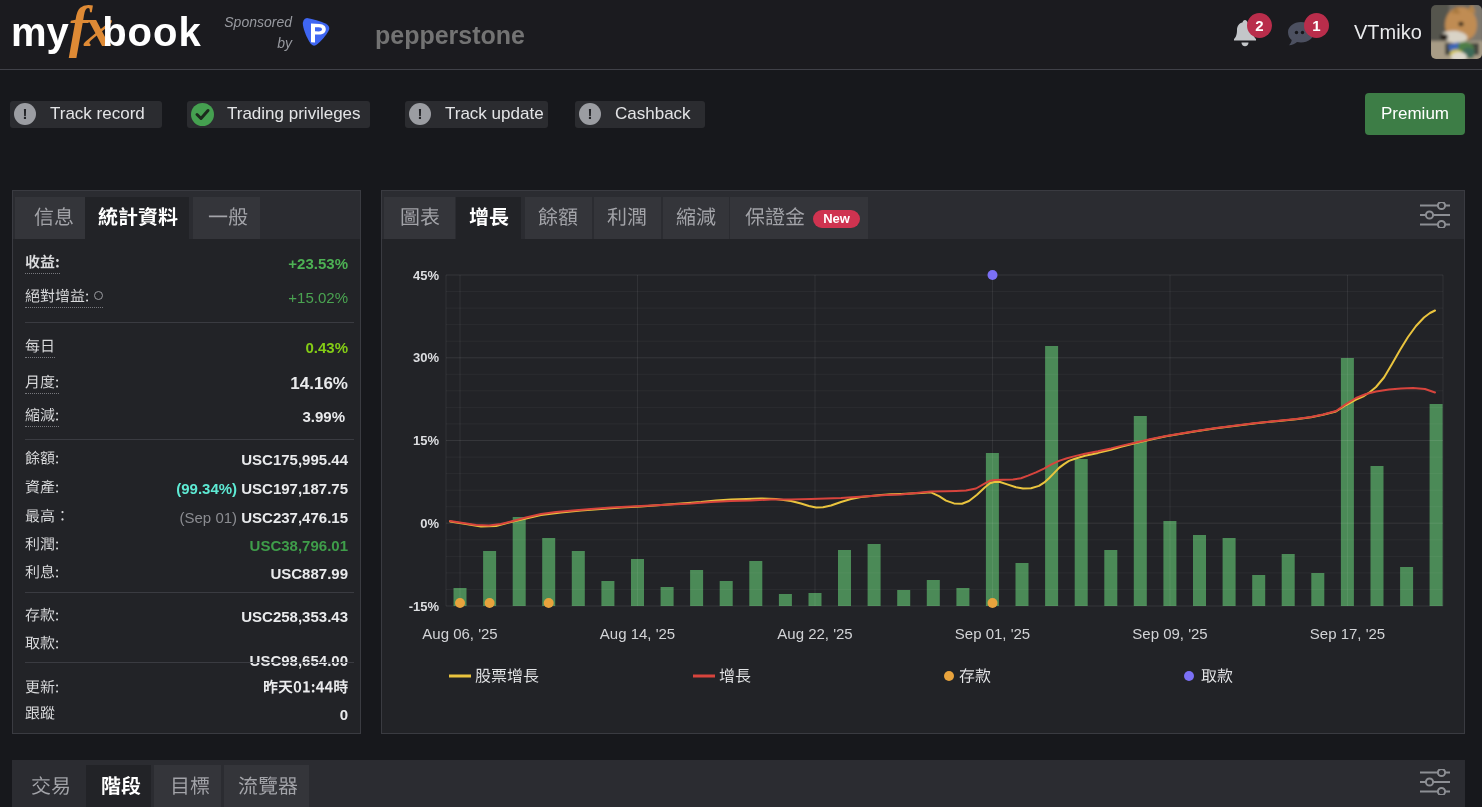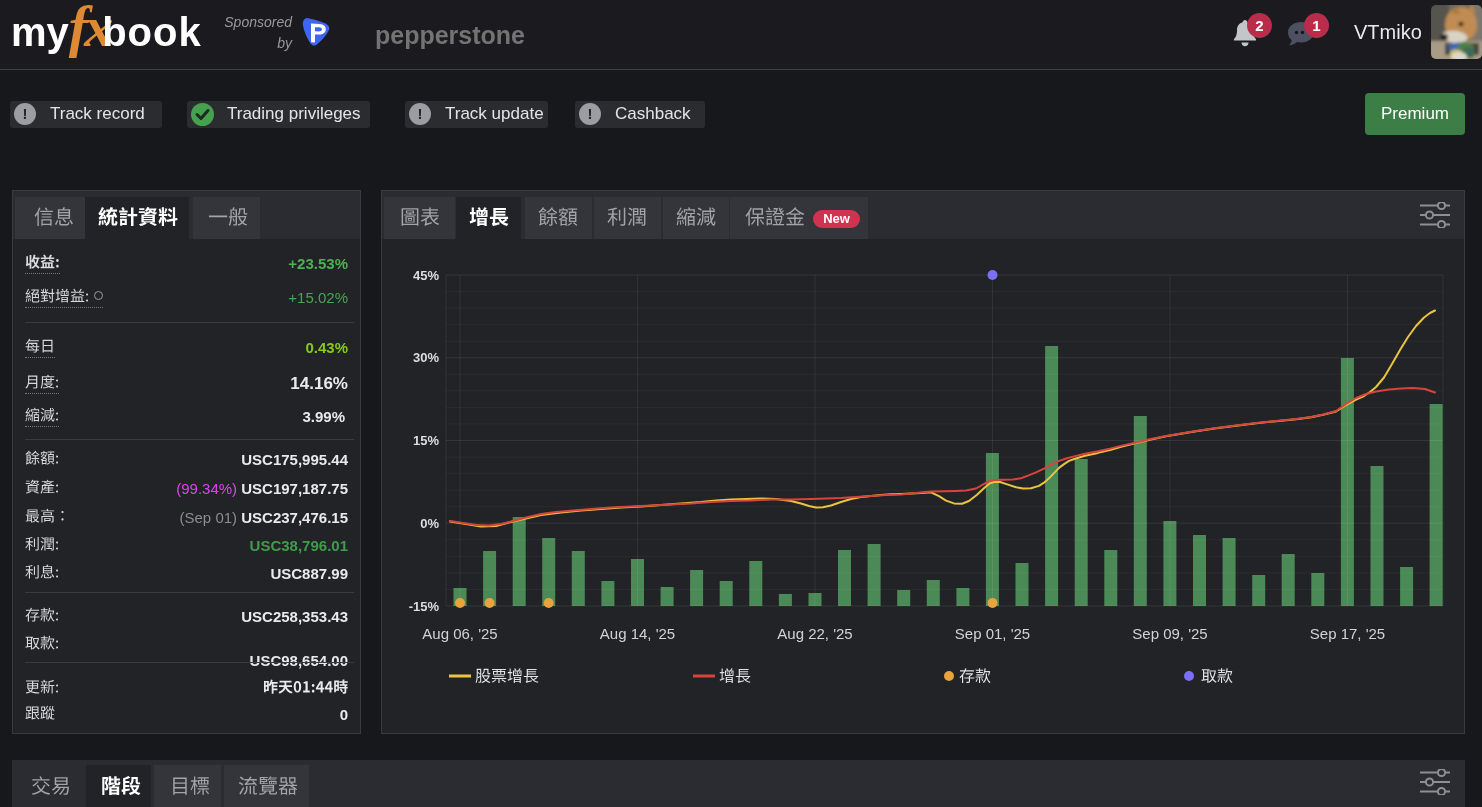--- a/index.html
+++ b/index.html
@@ -109,21 +109,21 @@
 <div class="abs" style="left:11.5px;top:235px;width:34px;border-top:1px dotted #77787d;"></div>
 <div class="abs" style="right:15px;top:216px;font-size:15px;line-height:19px;"><span style="color:#e9eaec;font-weight:bold;">3.99%</span></div>
 <div class="abs" style="left:12px;top:248px;width:329px;height:1px;background:#3a3b41;"></div>
 <svg style="position:absolute;top:255.1px;left:11.5px;" width="34.2" height="21.7" viewBox="0 0 34.2 21.7">
       <path fill="#d9dadc" d="M7.7 13.7C7.3 14.8 6.7 16 6.1 16.8C6.4 17 6.8 17.2 7 17.4C7.5 16.5 8.2 15.2 8.7 14ZM11.8 14C12.4 15.1 13.2 16.5 13.5 17.4L14.4 16.9C14.1 16.1 13.3 14.7 12.7 13.7ZM6.5 11.9V12.9H9.8V17.4C9.8 17.6 9.8 17.6 9.6 17.6C9.4 17.6 8.8 17.7 8.1 17.6C8.3 17.9 8.4 18.3 8.5 18.6C9.4 18.6 10 18.6 10.4 18.4C10.8 18.3 10.9 18 10.9 17.4V12.9H14.2V11.9H10.9V10.2H13.2V9.2H7.5V10.2H9.8V11.9ZM10.3 4.7C9.4 6.2 7.8 7.6 6.1 8.4C6.3 8.7 6.6 9 6.8 9.3C8.1 8.6 9.3 7.6 10.3 6.4C11.3 7.6 12.5 8.5 13.8 9.3C14 9 14.3 8.7 14.5 8.4C13.2 7.7 11.9 6.9 10.8 5.7L11.2 5.1ZM4.8 12.2V13.5H2.5V12.2ZM4.8 11.4H2.5V10.2H4.8ZM1.2 18.6C1.5 18.4 1.9 18.2 5 16.9C5.2 17.4 5.4 17.8 5.5 18.1L6.4 17.7C6.1 16.9 5.4 15.7 4.8 14.7L4 15.1L4.6 16.1L2.5 16.9V14.4H5.8V9.3H1.5V16.7C1.5 17.3 1.1 17.5 0.9 17.6C1 17.8 1.2 18.3 1.2 18.6ZM3.6 4.7C2.9 6 1.7 7.1 0.5 7.9C0.7 8.1 0.9 8.7 1 8.9C1.5 8.6 2 8.1 2.5 7.7V8.4H5.1V7.6H2.6C3 7.2 3.4 6.8 3.7 6.3C4.5 6.8 5.4 7.4 5.9 7.8L6.4 6.9C5.9 6.5 5 6 4.3 5.5L4.6 5ZM24.2 11.2H27.8V12.6H24.2ZM24.2 13.4H27.8V14.9H24.2ZM24.2 8.9H27.8V10.3H24.2ZM24.8 16C24.1 16.6 22.9 17.4 21.9 17.8C22.1 18.1 22.3 18.4 22.5 18.7C23.4 18.2 24.7 17.4 25.6 16.7ZM26.3 16.7C27.2 17.2 28.3 18.1 28.8 18.6L29.4 17.8C28.9 17.3 27.8 16.5 26.9 16ZM18.2 5.1 18.7 6.2H15.9V8.8H16.8V7.2H21.4V8.8H22.3V6.2H19.8C19.6 5.8 19.3 5.2 19.1 4.8ZM17.3 11.2 18.4 11.9C17.5 12.6 16.5 13.2 15.5 13.5C15.7 13.7 16 14.2 16.1 14.5C16.3 14.4 16.6 14.2 16.8 14.1V18.5H17.8V18.1H20.5V18.5H21.5V14L21.6 14.1L22.3 13.2C21.7 12.8 20.9 12.3 20 11.7C20.6 11 21.2 10.1 21.6 9.1L21 8.7L20.8 8.7H18.6C18.8 8.4 18.9 8.1 19 7.8L18.1 7.7C17.7 8.7 17 9.9 15.8 10.7C16 10.9 16.3 11.2 16.4 11.5C17.1 10.9 17.7 10.3 18.1 9.6H20.3C20 10.2 19.6 10.7 19.1 11.2L17.9 10.5ZM17.8 17.1V14.9H20.5V17.1ZM17.2 14C17.9 13.6 18.6 13 19.3 12.4C20.1 13 21 13.5 21.5 14ZM23.2 8V15.8H28.8V8H26.1L26.5 6.5H29.3V5.5H22.7V6.5H25.5C25.4 7 25.3 7.5 25.2 8ZM32.1 11.5C32.6 11.5 33.1 11.1 33.1 10.5C33.1 9.9 32.6 9.4 32.1 9.4C31.5 9.4 31.1 9.9 31.1 10.5C31.1 11.1 31.5 11.5 32.1 11.5ZM32.1 17.6C32.6 17.6 33.1 17.2 33.1 16.6C33.1 15.9 32.6 15.5 32.1 15.5C31.5 15.5 31.1 15.9 31.1 16.6C31.1 17.2 31.5 17.6 32.1 17.6Z"></path>
     </svg>
 <div class="abs" style="right:12px;top:259px;font-size:15px;line-height:19px;"><span style="color:#e9eaec;font-weight:bold;">USC175,995.44</span></div>
 <svg style="position:absolute;top:284.1px;left:11.5px;" width="34.2" height="21.7" viewBox="0 0 34.2 21.7">
       <path fill="#d9dadc" d="M3.8 12.6H11.4V13.7H3.8ZM3.8 14.4H11.4V15.4H3.8ZM3.8 10.9H11.4V11.9H3.8ZM2.7 10.1V16.2H12.5V10.1ZM8.9 16.9C10.5 17.4 12.2 18.1 13.1 18.6L14.1 17.9C13.1 17.4 11.3 16.8 9.7 16.3ZM5.2 16.3C4.1 16.9 2.3 17.4 0.8 17.7C1.1 17.9 1.5 18.4 1.6 18.6C3.1 18.2 5 17.5 6.3 16.8ZM1.1 5.7V6.6H4.7V5.7ZM0.7 8V8.9H5.1V8ZM7.2 4.8C6.8 5.8 6.2 6.9 5.4 7.6C5.7 7.8 6.1 8 6.3 8.2C6.7 7.8 7.1 7.3 7.4 6.7H9V6.8C9 7.6 8.6 8.7 4.7 9.2C4.9 9.4 5.2 9.8 5.3 10C8 9.6 9.2 8.9 9.7 8.2C10.6 9.1 12 9.7 13.8 9.9C13.9 9.7 14.2 9.3 14.4 9C12.4 8.9 10.8 8.3 10 7.4C10 7.2 10 7 10 6.9V6.7H12.4C12.2 7.1 12 7.6 11.7 7.9L12.6 8.2C13 7.7 13.5 6.8 13.9 6L13.1 5.8L12.9 5.8H7.9C8 5.5 8.1 5.3 8.2 5ZM21.7 5.1C22 5.4 22.2 5.8 22.5 6.2H16.9V7.1H19.4L18.7 7.6C19.7 7.9 20.9 8.2 22.1 8.5C20.8 8.9 19.4 9.2 18.2 9.4C18.4 9.5 18.6 9.8 18.7 10H16.8V13.1C16.8 14.7 16.7 16.6 15.5 18C15.7 18.1 16.2 18.5 16.3 18.8C17.7 17.2 17.9 14.8 17.9 13.2V10.9H29.2V10H27L27.6 9.4C26.8 9.1 25.8 8.8 24.7 8.5C25.5 8.2 26.3 7.8 27 7.5L26.4 7.1H28.7V6.2H23.6C23.4 5.7 22.9 5.1 22.5 4.7ZM26.6 10H19.4C20.7 9.7 22.1 9.3 23.4 8.9C24.6 9.3 25.7 9.7 26.6 10ZM19.7 7.1H25.9C25.3 7.5 24.4 7.8 23.5 8.1C22.2 7.7 20.9 7.4 19.7 7.1ZM20 11.2C19.5 12.4 18.8 13.5 18 14.3C18.2 14.5 18.5 15.1 18.6 15.3C19.1 14.8 19.6 14.1 20 13.4H23.1V14.7H19.6V15.6H23.1V17.2H18.2V18.1H29.4V17.2H24.3V15.6H28V14.7H24.3V13.4H28.3V12.5H24.3V11.2H23.1V12.5H20.5C20.7 12.1 20.8 11.8 20.9 11.5ZM32.1 11.5C32.6 11.5 33.1 11.1 33.1 10.5C33.1 9.9 32.6 9.4 32.1 9.4C31.5 9.4 31.1 9.9 31.1 10.5C31.1 11.1 31.5 11.5 32.1 11.5ZM32.1 17.6C32.6 17.6 33.1 17.2 33.1 16.6C33.1 15.9 32.6 15.5 32.1 15.5C31.5 15.5 31.1 15.9 31.1 16.6C31.1 17.2 31.5 17.6 32.1 17.6Z"></path>
     </svg>
-<div class="abs" style="right:12px;top:288px;font-size:15px;line-height:19px;"><span style="color:#d946ef;font-weight:normal;">(99.34%)</span> <span style="color:#e9eaec;font-weight:bold;">USC197,187.75</span></div>
+<div class="abs" style="right:12px;top:288px;font-size:15px;line-height:19px;"><span style="color:#5eead4;font-weight:bold;">(99.34%)</span> <span style="color:#e9eaec;font-weight:bold;">USC197,187.75</span></div>
 <svg style="position:absolute;top:313.1px;left:11.5px;" width="45.0" height="21.7" viewBox="0 0 45.0 21.7">
       <path fill="#d9dadc" d="M2.5 5.4V10H3.6V6.2H11.4V10H12.5V5.4ZM4.3 7.1V7.9H10.7V7.1ZM4.3 8.8V9.6H10.7V8.8ZM5.9 11.5V12.5H3.1V11.5ZM0.7 16.7 0.8 17.6C2.2 17.5 4 17.3 5.9 17.1V18.6H6.9V11.5H14.1V10.6H0.9V11.5H2.1V16.5ZM7.4 12.4V13.4H8.8L8.1 13.6C8.5 14.6 9.1 15.5 9.8 16.2C9 16.9 8 17.4 7 17.7C7.2 17.9 7.5 18.3 7.6 18.6C8.7 18.2 9.7 17.7 10.6 17C11.5 17.7 12.5 18.2 13.7 18.6C13.9 18.3 14.1 17.9 14.4 17.7C13.2 17.4 12.2 16.9 11.4 16.3C12.3 15.3 13.1 14.2 13.6 12.7L12.9 12.4L12.7 12.4ZM9.1 13.4H12.2C11.8 14.2 11.3 15 10.6 15.6C9.9 15 9.4 14.2 9.1 13.4ZM5.9 13.3V14.4H3.1V13.3ZM5.9 15.2V16.1L3.1 16.4V15.2ZM19.3 9H25.8V10.4H19.3ZM18.2 8.2V11.2H27V8.2ZM21.6 5 22.1 6.4H15.9V7.3H29.1V6.4H23.3C23.1 5.9 22.9 5.2 22.7 4.8ZM16.4 12V18.6H17.5V13H27.4V17.4C27.4 17.6 27.4 17.6 27.2 17.6C27 17.6 26.3 17.7 25.7 17.6C25.8 17.9 26 18.2 26 18.5C27 18.5 27.6 18.5 28 18.3C28.4 18.2 28.6 18 28.6 17.4V12ZM19.2 13.9V17.7H20.3V17H25.6V13.9ZM20.3 14.7H24.6V16.1H20.3ZM37.5 9.2C38.1 9.2 38.6 8.8 38.6 8.1C38.6 7.4 38.1 7 37.5 7C36.9 7 36.4 7.4 36.4 8.1C36.4 8.8 36.9 9.2 37.5 9.2ZM37.5 16.6C38.1 16.6 38.6 16.1 38.6 15.5C38.6 14.8 38.1 14.3 37.5 14.3C36.9 14.3 36.4 14.8 36.4 15.5C36.4 16.1 36.9 16.6 37.5 16.6Z"></path>
     </svg>
 <div class="abs" style="right:12px;top:317px;font-size:15px;line-height:19px;"><span style="color:#8b8c91;font-weight:normal;">(Sep 01)</span> <span style="color:#e9eaec;font-weight:bold;">USC237,476.15</span></div>
 <svg style="position:absolute;top:341.1px;left:11.5px;" width="34.2" height="21.7" viewBox="0 0 34.2 21.7">
       <path fill="#d9dadc" d="M8.9 6.6V14.9H10V6.6ZM12.6 5.1V17.1C12.6 17.4 12.5 17.5 12.2 17.5C11.9 17.5 10.9 17.5 9.9 17.5C10 17.8 10.2 18.3 10.3 18.6C11.7 18.6 12.5 18.6 13 18.4C13.5 18.2 13.7 17.9 13.7 17.1V5.1ZM6.9 4.9C5.5 5.5 2.9 6 0.6 6.3C0.8 6.6 0.9 7 1 7.2C1.9 7.1 2.9 7 3.9 6.8V9.3H0.8V10.4H3.6C2.9 12.2 1.6 14.3 0.4 15.4C0.6 15.7 0.9 16.2 1 16.5C2 15.5 3.1 13.8 3.9 12.1V18.6H5V12.6C5.8 13.3 6.7 14.3 7.2 14.8L7.8 13.9C7.4 13.5 5.7 12 5 11.5V10.4H7.9V9.3H5V6.5C6 6.3 7 6 7.7 5.7ZM16.2 5.8C17 6.2 18.1 6.9 18.5 7.4L19.2 6.5C18.7 6 17.7 5.4 16.8 5ZM15.6 9.8C16.5 10.2 17.5 10.8 18 11.3L18.7 10.4C18.1 9.9 17.1 9.3 16.2 9ZM15.8 17.8 16.8 18.4C17.5 17 18.3 15.2 18.8 13.6L17.9 13C17.3 14.7 16.4 16.6 15.8 17.8ZM20.5 8.3H22.6V9.6H20.5ZM20.5 7.5V6.3H22.6V7.5ZM27.8 8.3V9.6H25.6V8.3ZM27.8 7.5H25.6V6.3H27.8ZM28.3 5.4H24.6V10.5H27.8V17.3C27.8 17.5 27.7 17.6 27.5 17.6C27.3 17.6 26.6 17.6 25.8 17.6C26 17.8 26.1 18.3 26.2 18.6C27.2 18.6 27.9 18.6 28.3 18.4C28.7 18.2 28.8 17.9 28.8 17.3V5.4ZM19.4 5.4V18.6H20.5V10.5H23.5V5.4ZM21.3 16V16.9H27V16H24.5V14.5H26.4V13.7H24.5V12.5H26.7V11.6H21.6V12.5H23.6V13.7H21.8V14.5H23.6V16ZM32.1 11.5C32.6 11.5 33.1 11.1 33.1 10.5C33.1 9.9 32.6 9.4 32.1 9.4C31.5 9.4 31.1 9.9 31.1 10.5C31.1 11.1 31.5 11.5 32.1 11.5ZM32.1 17.6C32.6 17.6 33.1 17.2 33.1 16.6C33.1 15.9 32.6 15.5 32.1 15.5C31.5 15.5 31.1 15.9 31.1 16.6C31.1 17.2 31.5 17.6 32.1 17.6Z"></path>
     </svg>
 <div class="abs" style="right:12px;top:345px;font-size:15px;line-height:19px;"><span style="color:#3f9d4a;font-weight:bold;">USC38,796.01</span></div>
 <svg style="position:absolute;top:369.1px;left:11.5px;" width="34.2" height="21.7" viewBox="0 0 34.2 21.7">
       <path fill="#d9dadc" d="M8.9 6.6V14.9H10V6.6ZM12.6 5.1V17.1C12.6 17.4 12.5 17.5 12.2 17.5C11.9 17.5 10.9 17.5 9.9 17.5C10 17.8 10.2 18.3 10.3 18.6C11.7 18.6 12.5 18.6 13 18.4C13.5 18.2 13.7 17.9 13.7 17.1V5.1ZM6.9 4.9C5.5 5.5 2.9 6 0.6 6.3C0.8 6.6 0.9 7 1 7.2C1.9 7.1 2.9 7 3.9 6.8V9.3H0.8V10.4H3.6C2.9 12.2 1.6 14.3 0.4 15.4C0.6 15.7 0.9 16.2 1 16.5C2 15.5 3.1 13.8 3.9 12.1V18.6H5V12.6C5.8 13.3 6.7 14.3 7.2 14.8L7.8 13.9C7.4 13.5 5.7 12 5 11.5V10.4H7.9V9.3H5V6.5C6 6.3 7 6 7.7 5.7ZM19 9.1H25.9V10.3H19ZM19 11.2H25.9V12.4H19ZM19 7.1H25.9V8.3H19ZM18.9 14.4V16.8C18.9 18 19.4 18.3 21.1 18.3C21.5 18.3 24.2 18.3 24.6 18.3C26 18.3 26.4 17.9 26.6 16C26.2 15.9 25.8 15.7 25.5 15.6C25.4 17.1 25.3 17.3 24.5 17.3C23.9 17.3 21.6 17.3 21.2 17.3C20.2 17.3 20.1 17.2 20.1 16.8V14.4ZM26.4 14.5C27.1 15.5 27.9 16.8 28.1 17.6L29.2 17.1C28.9 16.3 28.2 15 27.4 14.1ZM17.2 14.3C16.9 15.3 16.3 16.6 15.7 17.4L16.7 17.9C17.3 17 17.8 15.7 18.2 14.8ZM21.3 13.8C22.1 14.5 22.9 15.5 23.3 16.2L24.2 15.6C23.8 15 22.9 14 22.2 13.3H27.1V6.2H22.6C22.8 5.8 23.1 5.3 23.3 4.9L22 4.6C21.9 5.1 21.6 5.7 21.4 6.2H17.9V13.3H22.1ZM32.1 11.5C32.6 11.5 33.1 11.1 33.1 10.5C33.1 9.9 32.6 9.4 32.1 9.4C31.5 9.4 31.1 9.9 31.1 10.5C31.1 11.1 31.5 11.5 32.1 11.5ZM32.1 17.6C32.6 17.6 33.1 17.2 33.1 16.6C33.1 15.9 32.6 15.5 32.1 15.5C31.5 15.5 31.1 15.9 31.1 16.6C31.1 17.2 31.5 17.6 32.1 17.6Z"></path>

